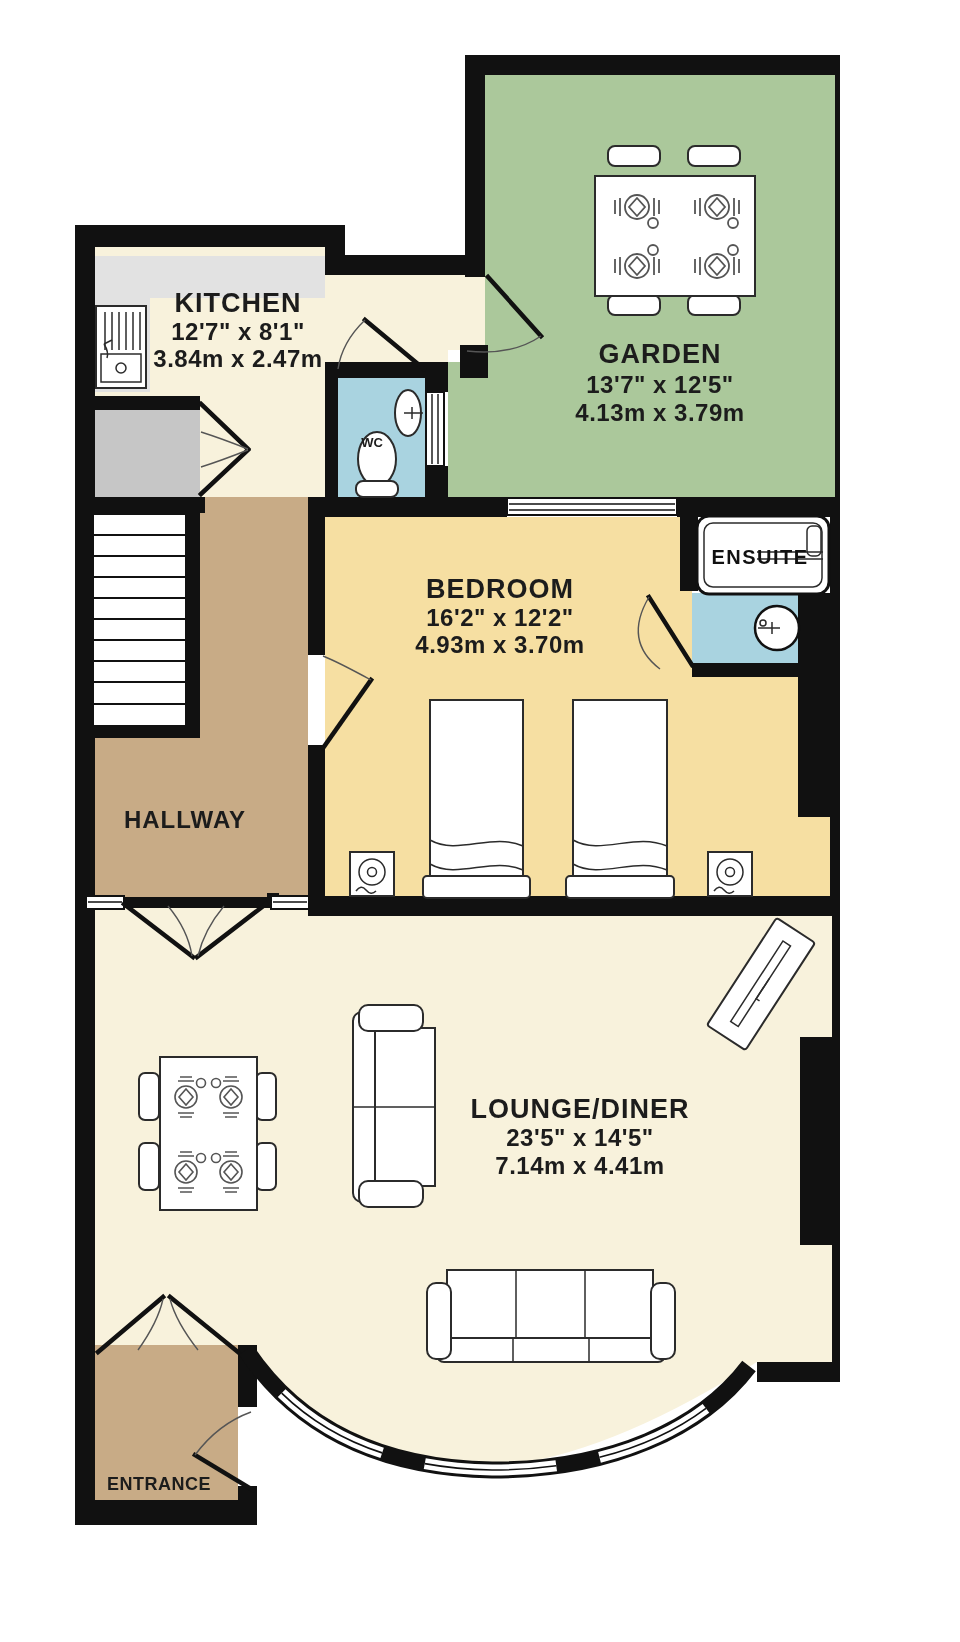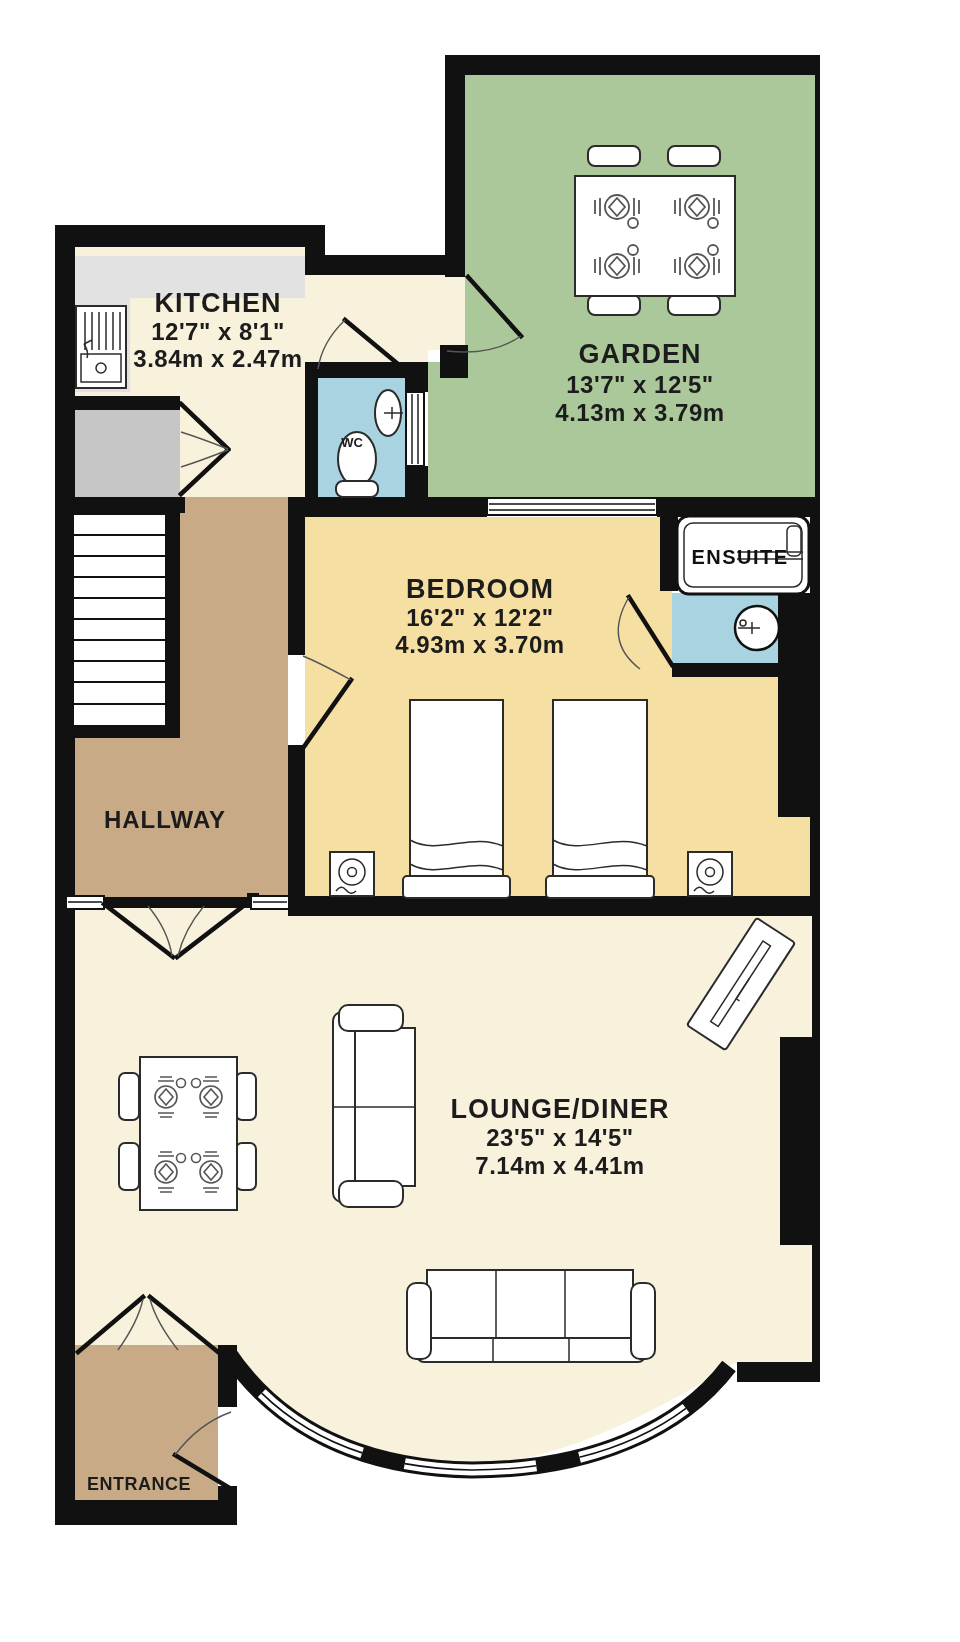--- a/index.html
+++ b/index.html
@@ -1,17 +1,17 @@
 <!DOCTYPE html>
 <html><head>
 <meta charset="utf-8">
 <style>
   html,body{margin:0;padding:0;background:#ffffff;}
   .stage{position:relative;width:820px;height:1642px;background:#ffffff;overflow:hidden;
-         font-family:"Liberation Sans",sans-serif;}
+         font-family:"Liberation Sans",sans-serif;margin-left:20px;}
   svg{display:block;}
   .t-title{font:700 27px "Liberation Sans",sans-serif;fill:#1c1c1c;text-anchor:middle;letter-spacing:1px;}
   .t-dim{font:700 24px "Liberation Sans",sans-serif;fill:#1c1c1c;text-anchor:middle;letter-spacing:0.5px;}
   .t-room{font:700 24px "Liberation Sans",sans-serif;fill:#1c1c1c;text-anchor:middle;letter-spacing:1px;}
   .t-small{font:700 18px "Liberation Sans",sans-serif;fill:#1c1c1c;text-anchor:middle;letter-spacing:0.5px;}
   .t-tiny{font:700 13px "Liberation Sans",sans-serif;fill:#1c1c1c;text-anchor:middle;}
   .t-ens{font:700 20px "Liberation Sans",sans-serif;fill:#111;text-anchor:middle;letter-spacing:1.5px;}
   .furn{fill:#ffffff;stroke:#2b2b2b;stroke-width:2;}
   .furn-thin{fill:none;stroke:#2b2b2b;stroke-width:1.5;}
   .leaf{stroke:#111;stroke-width:4.5;stroke-linecap:square;}

